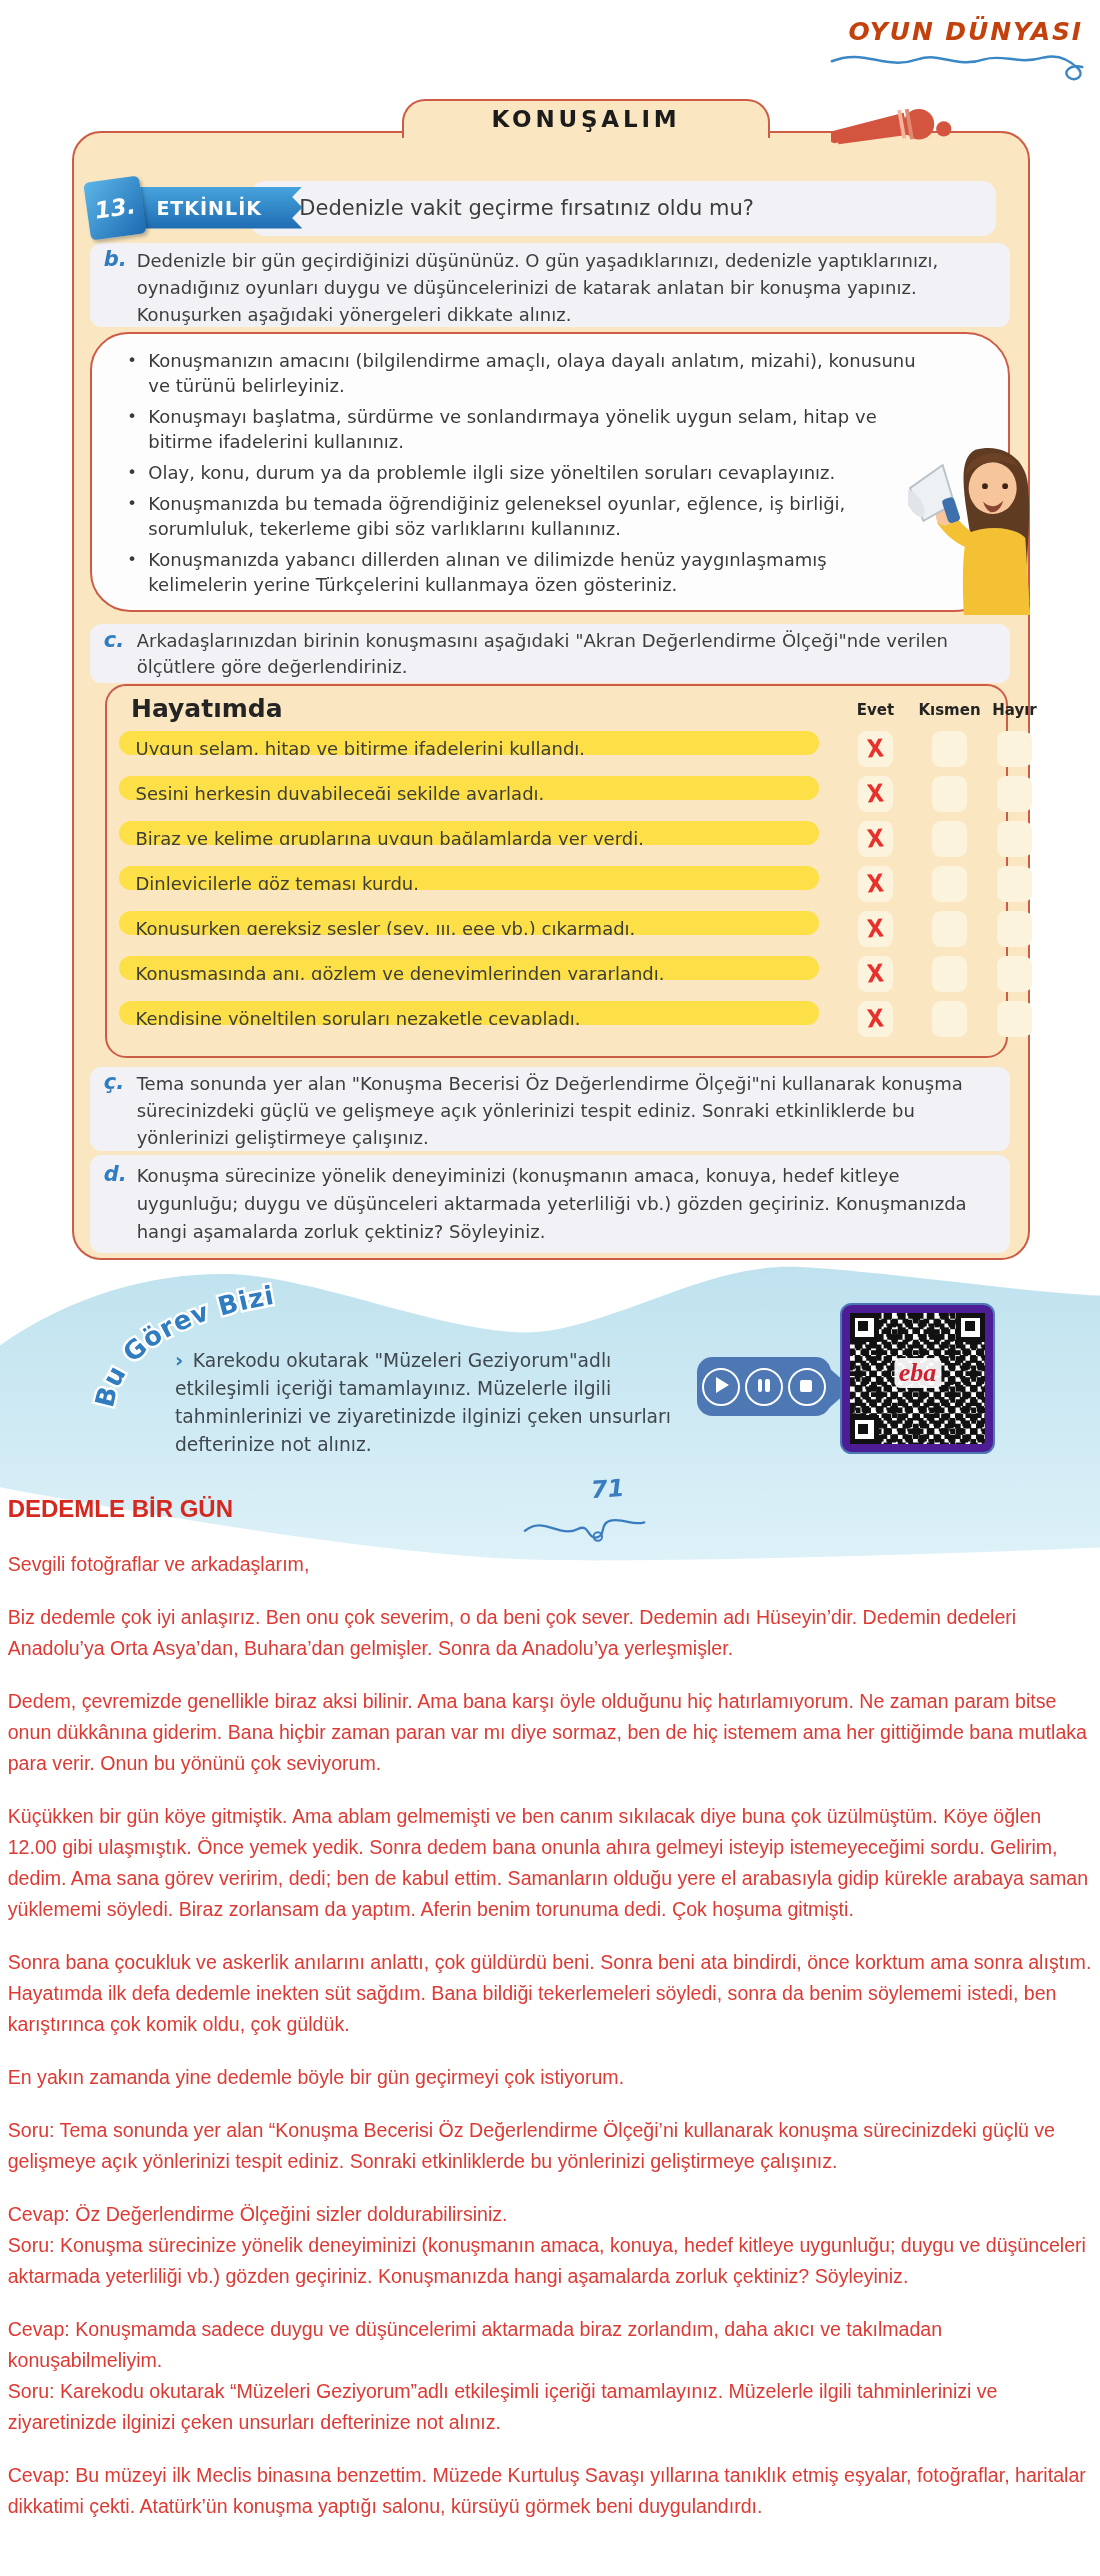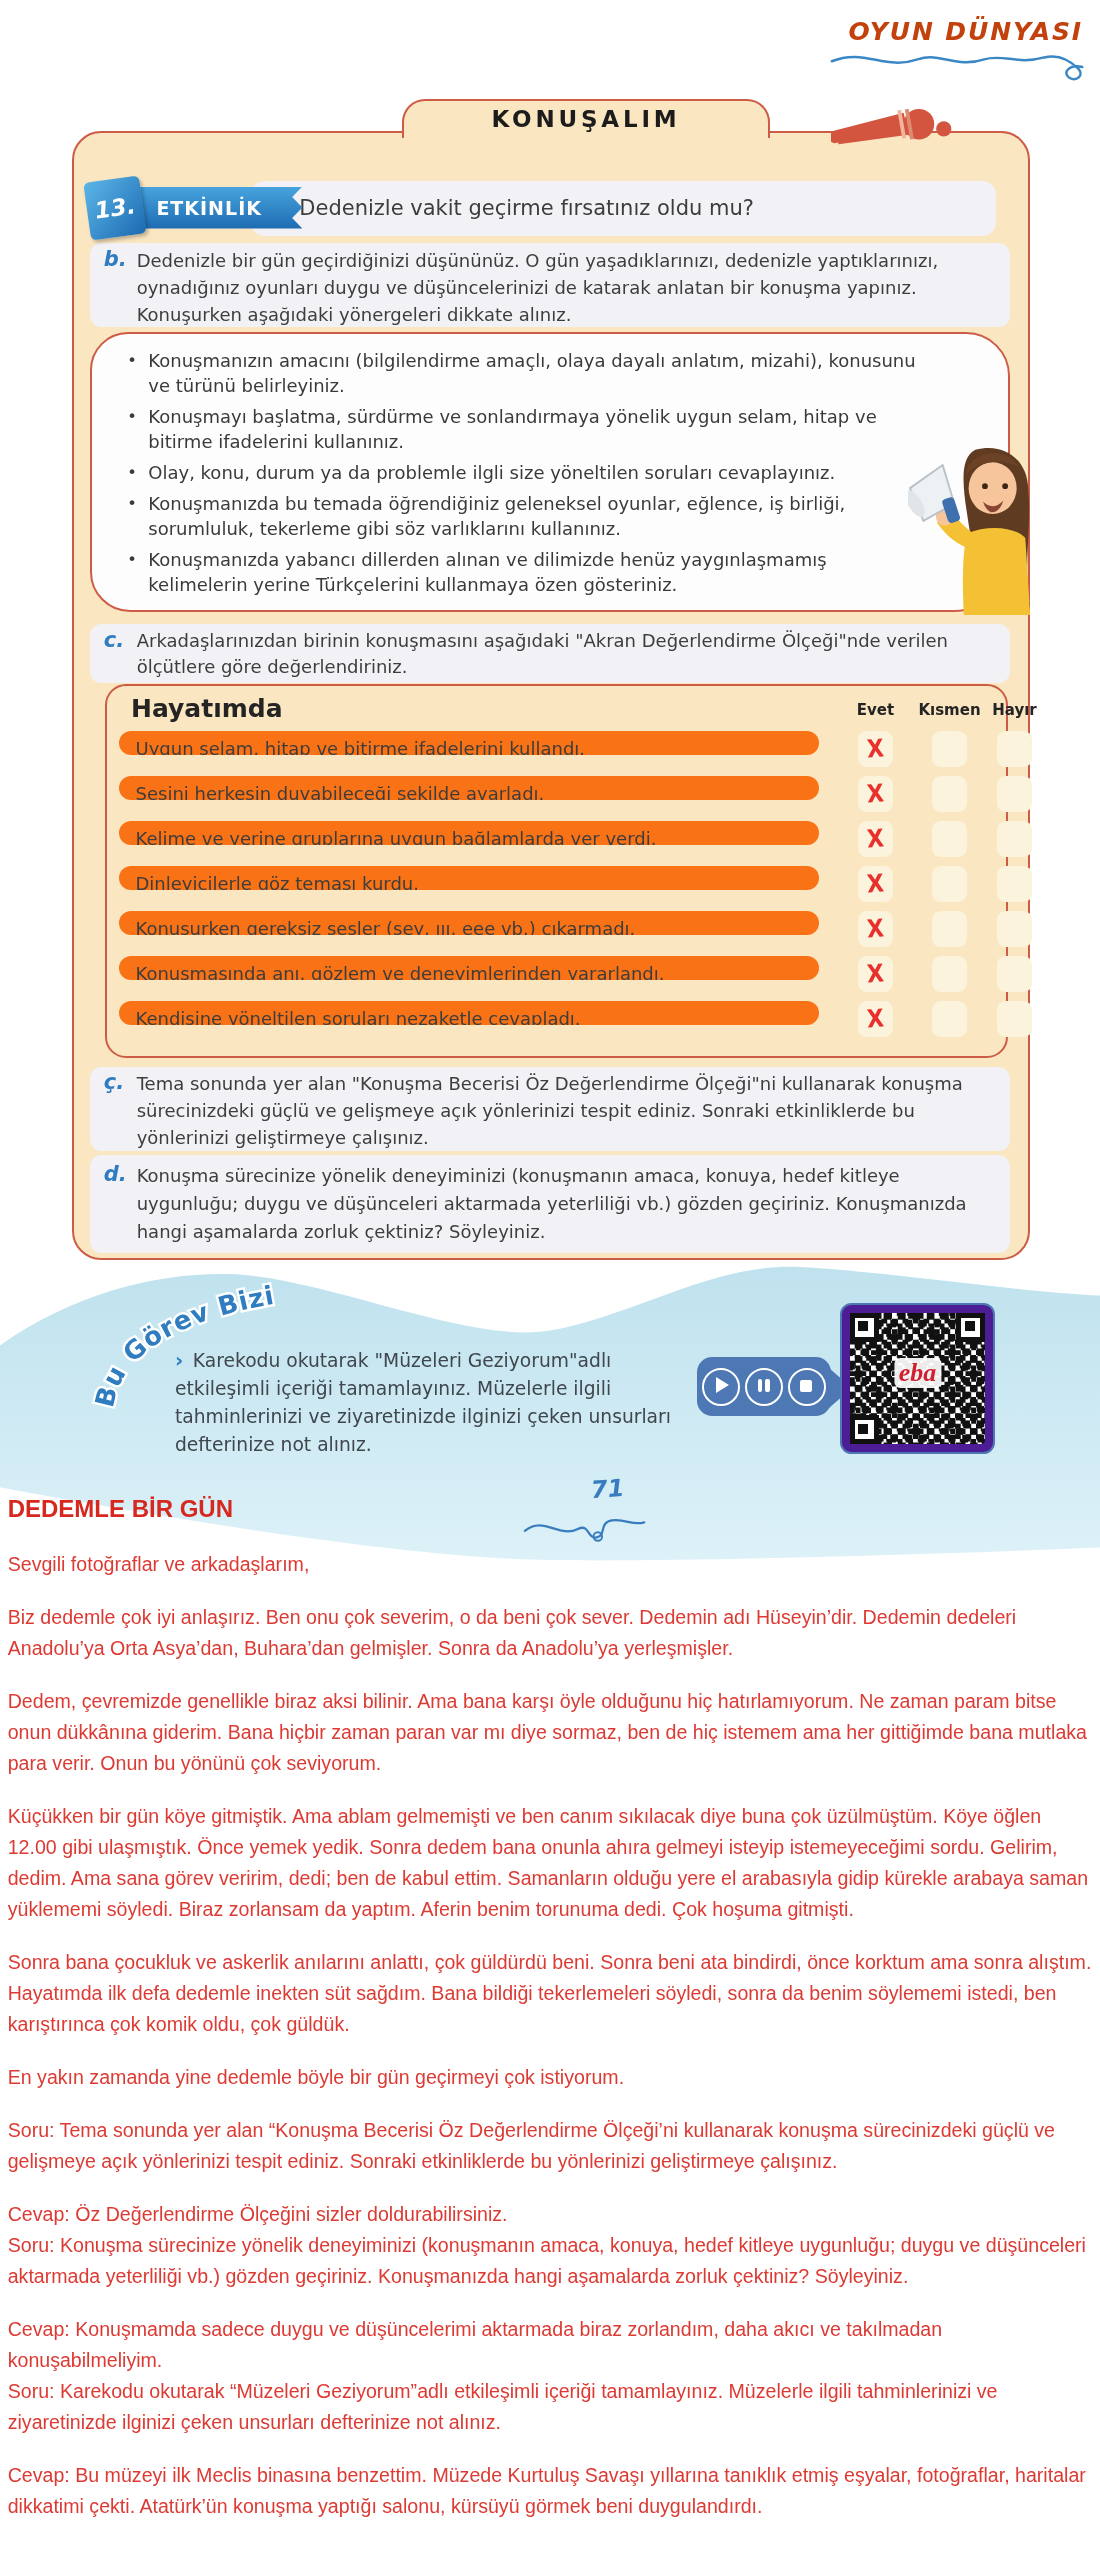--- a/index.html
+++ b/index.html
@@ -57,21 +57,21 @@
   
   .girl{position:absolute;left:834px;top:309px;z-index:5;}
   
   .eval{position:absolute;left:31px;top:551px;width:903px;height:374px;
     box-sizing:border-box;border:2.9px solid #cd5c47;border-radius:21px;}
   .eval-title{position:absolute;left:24px;top:7.7px;font-size:25px;font-weight:bold;color:#242424;}
   .eval-colh{position:absolute;top:15.3px;width:69px;text-align:center;
     font-size:15px;font-weight:bold;color:#242424;}
   .trow{position:absolute;left:0;width:100%;height:36px;}
   .pill{position:absolute;left:11.5px;top:0;width:700px;height:24px;
-    background:#f97316;border-radius:18px;font-size:18px;color:#3d3d3d;
+    background:#fde047;border-radius:18px;font-size:18px;color:#3d3d3d;
     line-height:36px;padding-left:17px;box-sizing:border-box;
     white-space:nowrap;overflow:hidden;text-decoration:underline;}
   .cbox{position:absolute;top:0;width:35px;height:36px;background:#fbf3dc;
     border-radius:8.6px;text-align:center;line-height:36px;
     font-size:22px;font-weight:bold;color:#e8312c;}
   .cbox span{display:inline-block;transform:rotate(-4deg) scaleY(1.12);}
   
   .band-svg{position:absolute;left:0;top:1263px;}
   .band-bullet{position:absolute;left:175px;top:1346px;width:525px;
     font-size:18.7px;line-height:28px;color:#3f464c;}
@@ -210,21 +210,21 @@
       <div class="cbox" style="left:825px"><span></span></div>
       <div class="cbox" style="left:890px"><span></span></div>
     </div>
     <div class="trow" style="top:90px">
       <div class="pill">Sesini herkesin duyabileceği şekilde ayarladı.</div>
       <div class="cbox" style="left:751px"><span>X</span></div>
       <div class="cbox" style="left:825px"><span></span></div>
       <div class="cbox" style="left:890px"><span></span></div>
     </div>
     <div class="trow" style="top:135px">
-      <div class="pill">Kelime ve yerine gruplarına uygun bağlamlarda yer verdi.</div>
+      <div class="pill">Biraz ve kelime gruplarına uygun bağlamlarda yer verdi.</div>
       <div class="cbox" style="left:751px"><span>X</span></div>
       <div class="cbox" style="left:825px"><span></span></div>
       <div class="cbox" style="left:890px"><span></span></div>
     </div>
     <div class="trow" style="top:180px">
       <div class="pill">Dinleyicilerle göz teması kurdu.</div>
       <div class="cbox" style="left:751px"><span>X</span></div>
       <div class="cbox" style="left:825px"><span></span></div>
       <div class="cbox" style="left:890px"><span></span></div>
     </div>

